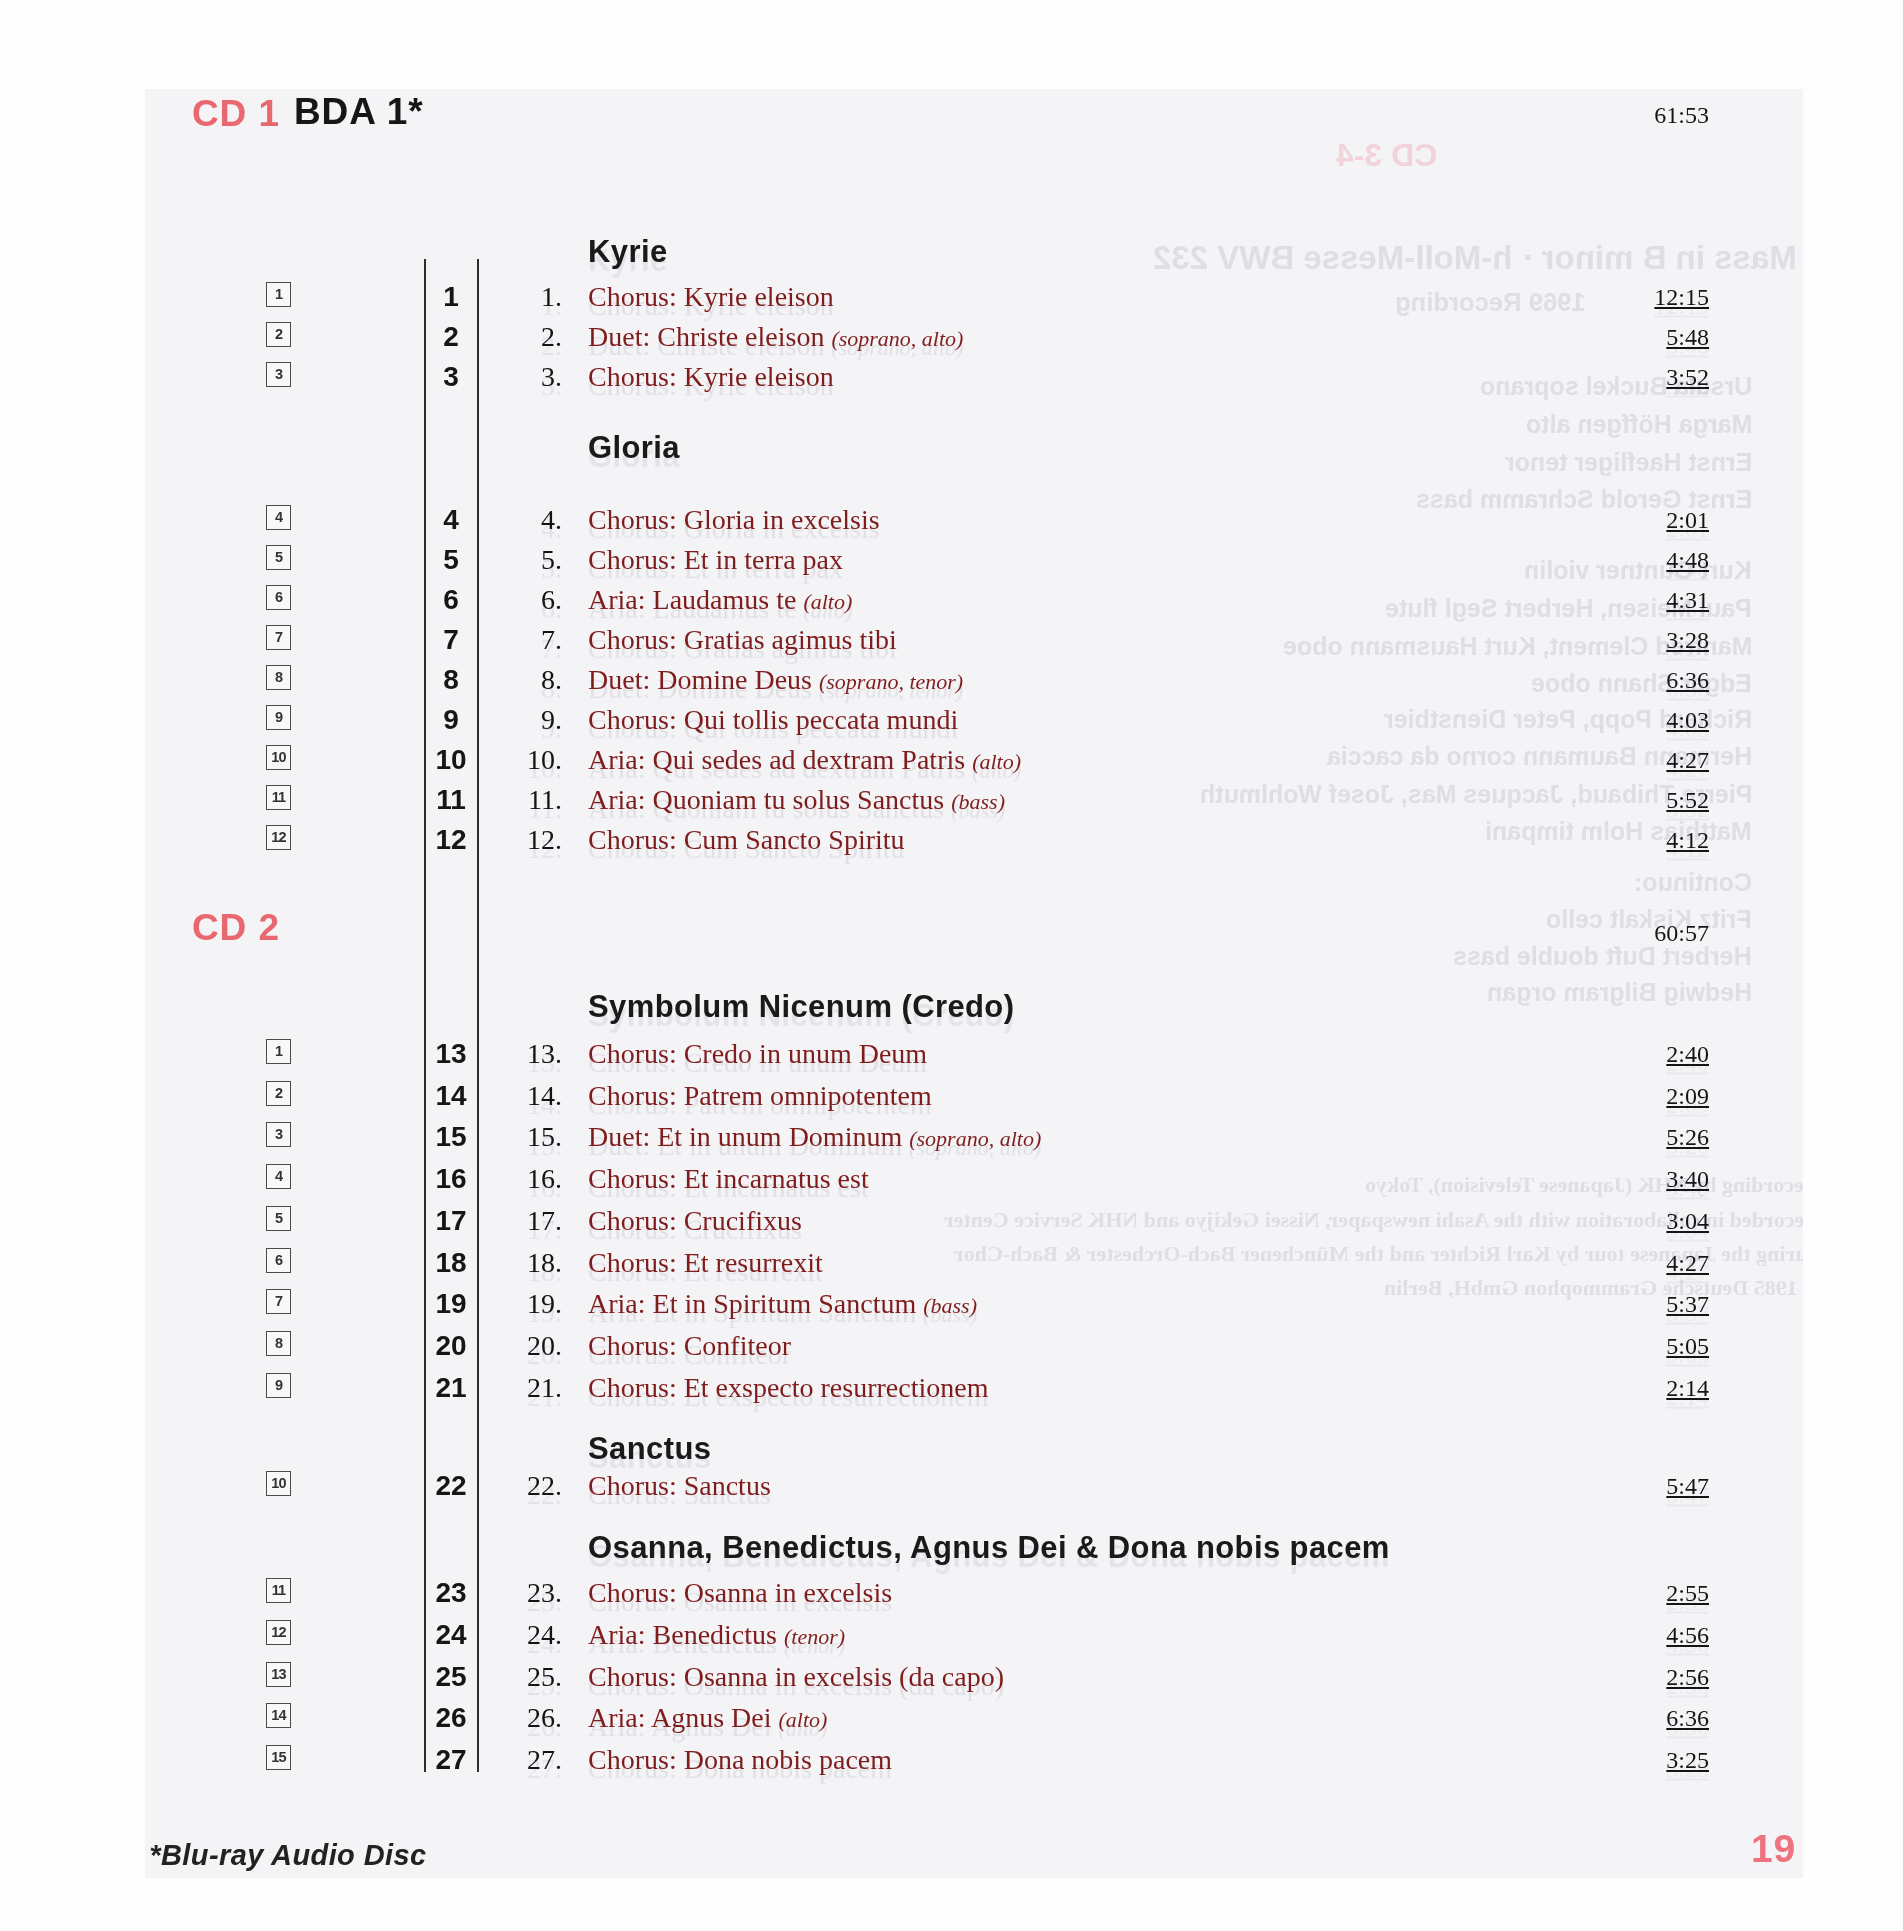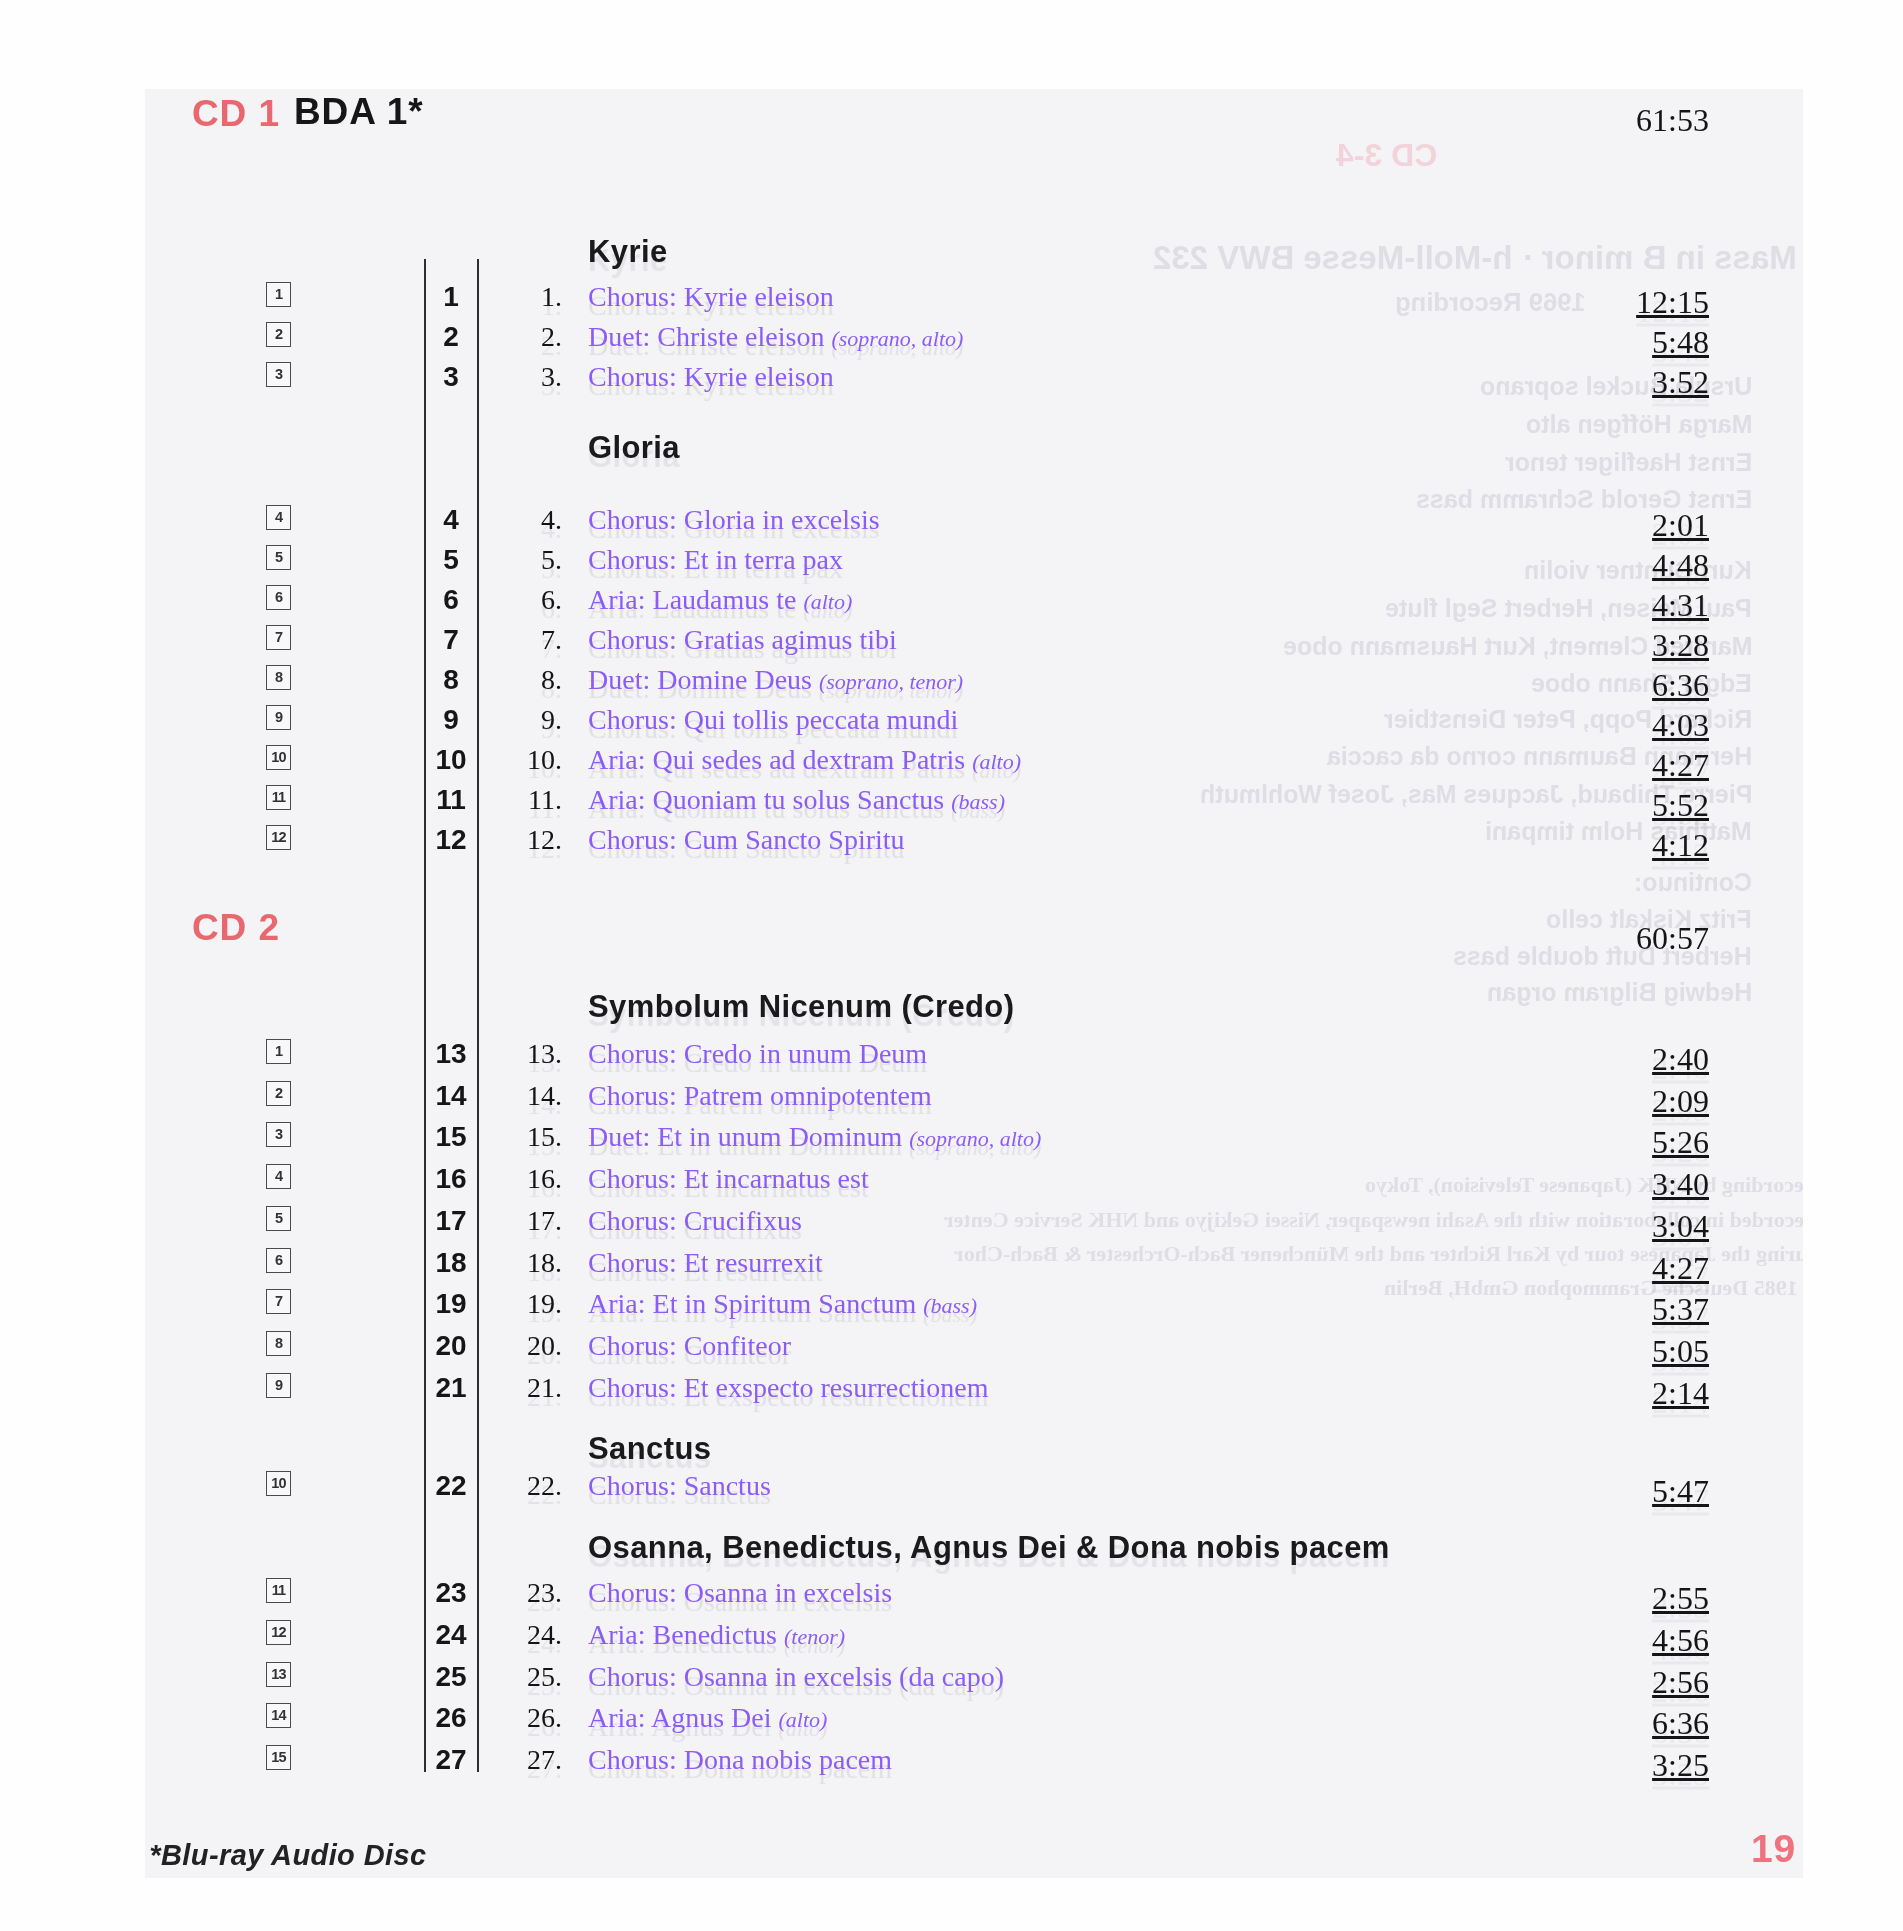--- a/index.html
+++ b/index.html
@@ -21,21 +21,21 @@
   
   .cd-label{
     position:absolute;font-size:37px;font-weight:800;letter-spacing:0.9px;
     color:#e9686f;
   }
   .format-label{
     position:absolute;font-size:37px;font-weight:700;letter-spacing:0.9px;color:#161616;
   }
   .total-time,.time{
     font-family:"Liberation Serif","DejaVu Serif",serif;
-    font-size:32px;color:#151515;
+    font-size:24px;color:#151515;
   }
   .total-time{position:absolute;right:94px;text-align:right;}
   
   .section-header{
     position:absolute;left:443px;font-size:31px;font-weight:700;color:#1a1a1a;
     letter-spacing:0.4px;white-space:nowrap;
     text-shadow:0 9.4px 0.9px rgba(50,50,75,0.08);
   }
   
   .vrule{position:absolute;width:1.7px;background:#2e2e2e;}
@@ -50,21 +50,21 @@
     position:absolute;left:279px;width:54px;text-align:center;
     font-size:28px;font-weight:700;color:#161616;
   }
   .snum{
     position:absolute;left:328px;width:89px;text-align:right;
     font-family:"Liberation Serif","DejaVu Serif",serif;font-size:28px;color:#141414;
     text-shadow:0 9.4px 0.9px rgba(50,50,75,0.09);
   }
   .title{
     position:absolute;left:443px;white-space:nowrap;
-    font-family:"Liberation Serif","DejaVu Serif",serif;font-size:28px;color:#8b5cf6;
+    font-family:"Liberation Serif","DejaVu Serif",serif;font-size:28px;color:#7f1d1d;
     text-shadow:0 9.4px 0.9px rgba(50,50,75,0.10);
   }
   .title .perf{font-style:italic;font-size:22px;}
   .time{position:absolute;right:94px;text-align:right;top:3.4px;
     text-shadow:0 8.5px 0.9px rgba(50,50,75,0.06);text-decoration:underline;}
   
   .footer-note{
     position:absolute;left:4.3px;top:1750px;font-size:29px;font-weight:700;
     font-style:italic;color:#222;letter-spacing:0.4px;
   }

